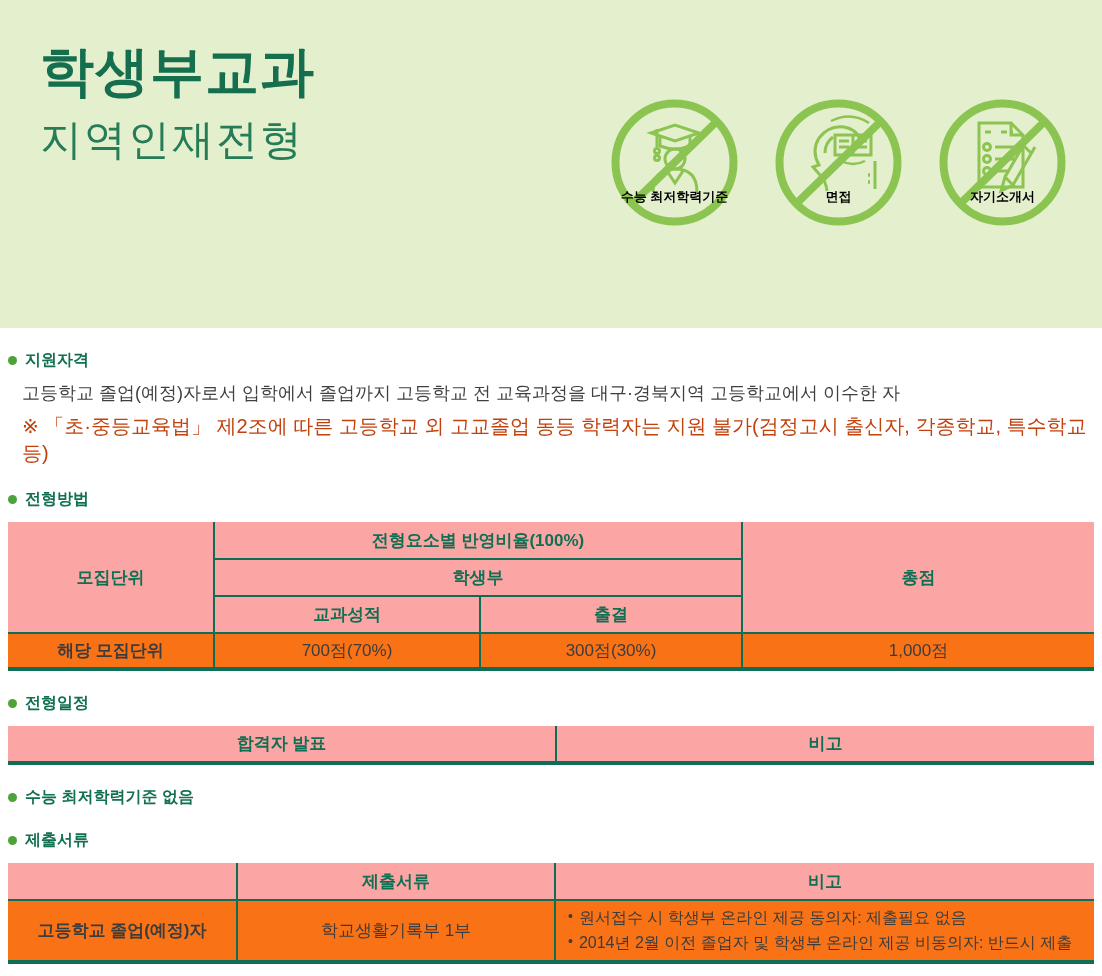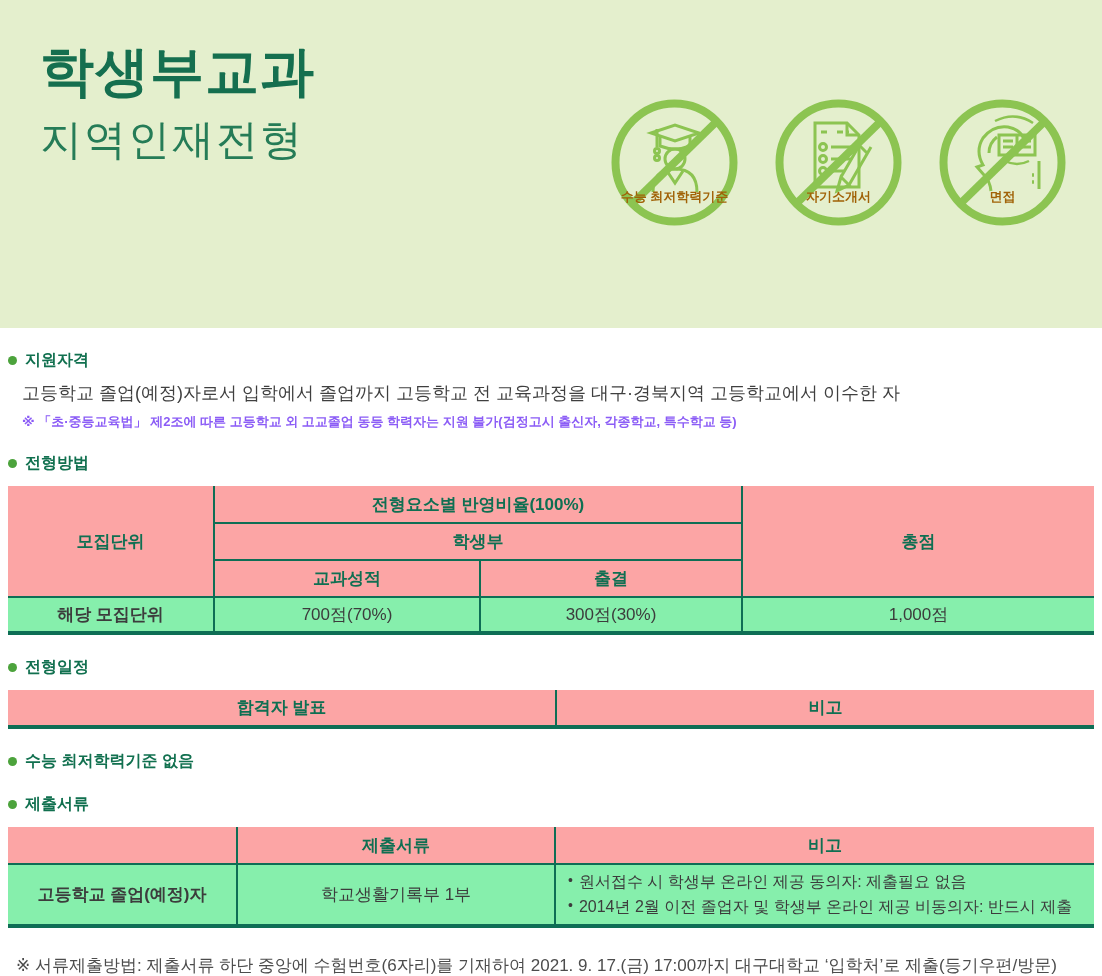--- a/index.html
+++ b/index.html
@@ -11,38 +11,38 @@
   
   .hero { position:relative; width:1102px; height:328px; background:#e4efcd; }
   .hero-title { position:absolute; left:40px; top:36px; font-size:54px; font-weight:bold;
     color:#156f4f; letter-spacing:1px; }
   .hero-subtitle { position:absolute; left:40px; top:112px; font-size:42px; font-weight:300;
     color:#257c57; letter-spacing:2px; }
   .badges { position:absolute; top:99px; right:36px; display:flex; gap:37px; }
   .badge { position:relative; width:127px; height:127px; }
   .badge svg { position:absolute; left:0; top:0; }
   .badge-label { position:absolute; left:50%; transform:translateX(-50%); bottom:20px;
-    white-space:nowrap; font-size:13px; font-weight:bold; color:#a16207; z-index:2; }
+    white-space:nowrap; font-size:13px; font-weight:bold; color:#000000; z-index:2; }
   
   .content { padding:0 8px; }
   .section-heading { display:flex; align-items:center; font-size:16px; font-weight:bold;
     color:#11704f; margin-top:22px; }
   .section-heading::before { content:""; width:9px; height:9px; border-radius:50%;
     background:#4ca33c; margin-right:8px; flex:0 0 auto; }
   .body-line { margin:10px 0 0 14px; font-size:18px; color:#3f3f3f; }
-  .red-note { margin:8px 0 0 14px; font-size:13px; font-weight:700; color:#8b5cf6; }
+  .red-note { margin:8px 0 0 14px; font-size:20px; font-weight:400; color:#c2410c; }
   
   table { border-collapse:collapse; width:100%; table-layout:fixed; margin-top:12px;
     border-bottom:4px solid #0e6e55; }
   td { text-align:center; vertical-align:middle; font-size:17px;
     border-right:2px solid #0e6e55; }
   td.no-r { border-right:none; }
   tr.head td { background:#fca5a5; color:#0f6f52; font-weight:bold;
     border-bottom:2px solid #0e6e55; height:37px; }
-  tr.body td { background:#86efac; color:#3c3c3c; height:36px; }
+  tr.body td { background:#f97316; color:#3c3c3c; height:36px; }
   td.green-cell { color:#0f6f52; font-weight:bold; }
   .t3 tr.body td { height:62px; }
   .doc-notes { text-align:right; padding:4px 10px; }
   .bullet-line { font-size:16px; color:#3c3c3c; line-height:1.55; display:flex; }
   .bullet-line::before { content:"•"; margin:0 6px 0 2px; font-size:14px; }
   
   .footnotes { margin:24px 0 0 8px; }
   .footnote { font-size:17px; color:#4c4c4c; line-height:1.65; }
 </style>
 </head>
@@ -72,54 +72,54 @@
         </g>
       </svg>
       <div class="badge-label">수능 최저학력기준</div>
     </div>
 
     <div class="badge">
       <svg width="127" height="127" viewBox="0 0 127 127">
         <g fill="none" stroke="#8cc451">
           <circle cx="63.5" cy="63.5" r="59" stroke-width="8"></circle>
           <g stroke-width="3">
+            <path d="M52 92 Q51 82 45 76 L38 68 L44 66 Q36 52 44 39 Q54 26 69 28 Q81 30 85 40"></path>
+            <path d="M58 38 Q50 44 50 54"></path>
+            <path d="M60 36 H78 V56 H60 Z M78 36 H96 V56 H78 Z"></path>
+            <path d="M64 42 H74 M64 48 H74 M82 42 H92 M82 48 H92"></path>
+            <path d="M56 22 Q76 12 94 24" stroke-width="2.5"></path>
+            <path d="M66 62 Q78 68 90 62" stroke-width="2.5"></path>
+            <path d="M100 62 V90"></path>
+            <path d="M93 76 H95 M93 83 H95" stroke-width="3.5"></path>
+          </g>
+          <line x1="23" y1="103" x2="104" y2="24" stroke-width="8"></line>
+        </g>
+      </svg>
+      <div class="badge-label">면접</div>
+    </div>
+
+    <div class="badge">
+      <svg width="127" height="127" viewBox="0 0 127 127">
+        <g fill="none" stroke="#8cc451">
+          <circle cx="63.5" cy="63.5" r="59" stroke-width="8"></circle>
+          <g stroke-width="3">
             <path d="M40 24 H72 L84 36 V88 H40 Z"></path>
             <path d="M72 24 V36 H84"></path>
             <path d="M46 33 H56 M62 33 H74" stroke-dasharray="6 4"></path>
             <circle cx="48" cy="48" r="3.5"></circle>
             <circle cx="48" cy="60" r="3.5"></circle>
             <circle cx="48" cy="72" r="3.5"></circle>
             <path d="M56 48 H76 M56 60 H76 M56 72 H70"></path>
             <path d="M88 40 L66 78 M96 48 L74 86 M66 78 L62 92 L74 86 Z M84 46 L92 54"></path>
           </g>
           <line x1="23" y1="103" x2="104" y2="24" stroke-width="8"></line>
         </g>
       </svg>
       <div class="badge-label">자기소개서</div>
     </div>
-
-    <div class="badge">
-      <svg width="127" height="127" viewBox="0 0 127 127">
-        <g fill="none" stroke="#8cc451">
-          <circle cx="63.5" cy="63.5" r="59" stroke-width="8"></circle>
-          <g stroke-width="3">
-            <path d="M52 92 Q51 82 45 76 L38 68 L44 66 Q36 52 44 39 Q54 26 69 28 Q81 30 85 40"></path>
-            <path d="M58 38 Q50 44 50 54"></path>
-            <path d="M60 36 H78 V56 H60 Z M78 36 H96 V56 H78 Z"></path>
-            <path d="M64 42 H74 M64 48 H74 M82 42 H92 M82 48 H92"></path>
-            <path d="M56 22 Q76 12 94 24" stroke-width="2.5"></path>
-            <path d="M66 62 Q78 68 90 62" stroke-width="2.5"></path>
-            <path d="M100 62 V90"></path>
-            <path d="M93 76 H95 M93 83 H95" stroke-width="3.5"></path>
-          </g>
-          <line x1="23" y1="103" x2="104" y2="24" stroke-width="8"></line>
-        </g>
-      </svg>
-      <div class="badge-label">면접</div>
-    </div>
   </div>
 </div>
 
 <div class="content">
 
   <div class="section-heading">지원자격</div>
   <div class="body-line">고등학교 졸업(예정)자로서 입학에서 졸업까지 고등학교 전 교육과정을 대구·경북지역 고등학교에서 이수한 자</div>
   <div class="red-note">※ 「초·중등교육법」 제2조에 따른 고등학교 외 고교졸업 동등 학력자는 지원 불가(검정고시 출신자, 각종학교, 특수학교 등)</div>
 
   <div class="section-heading">전형방법</div>

